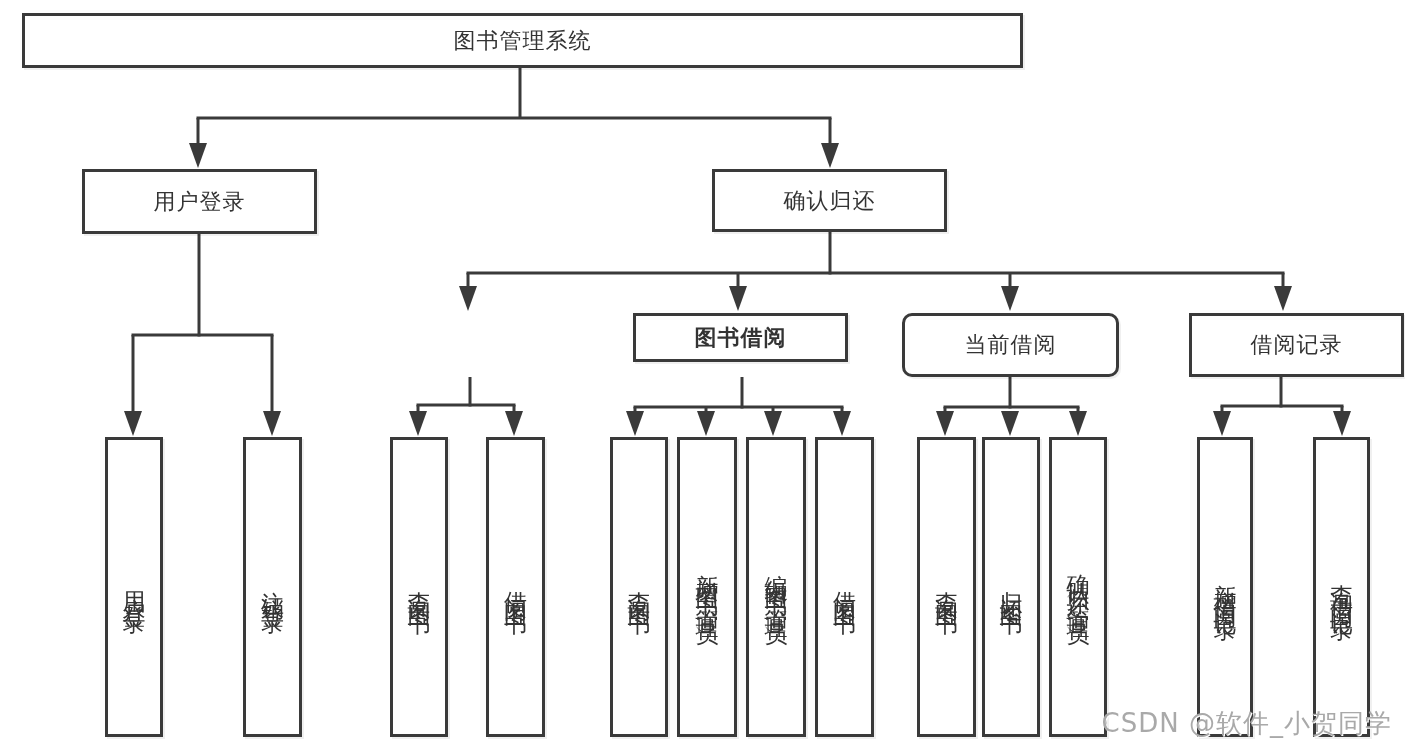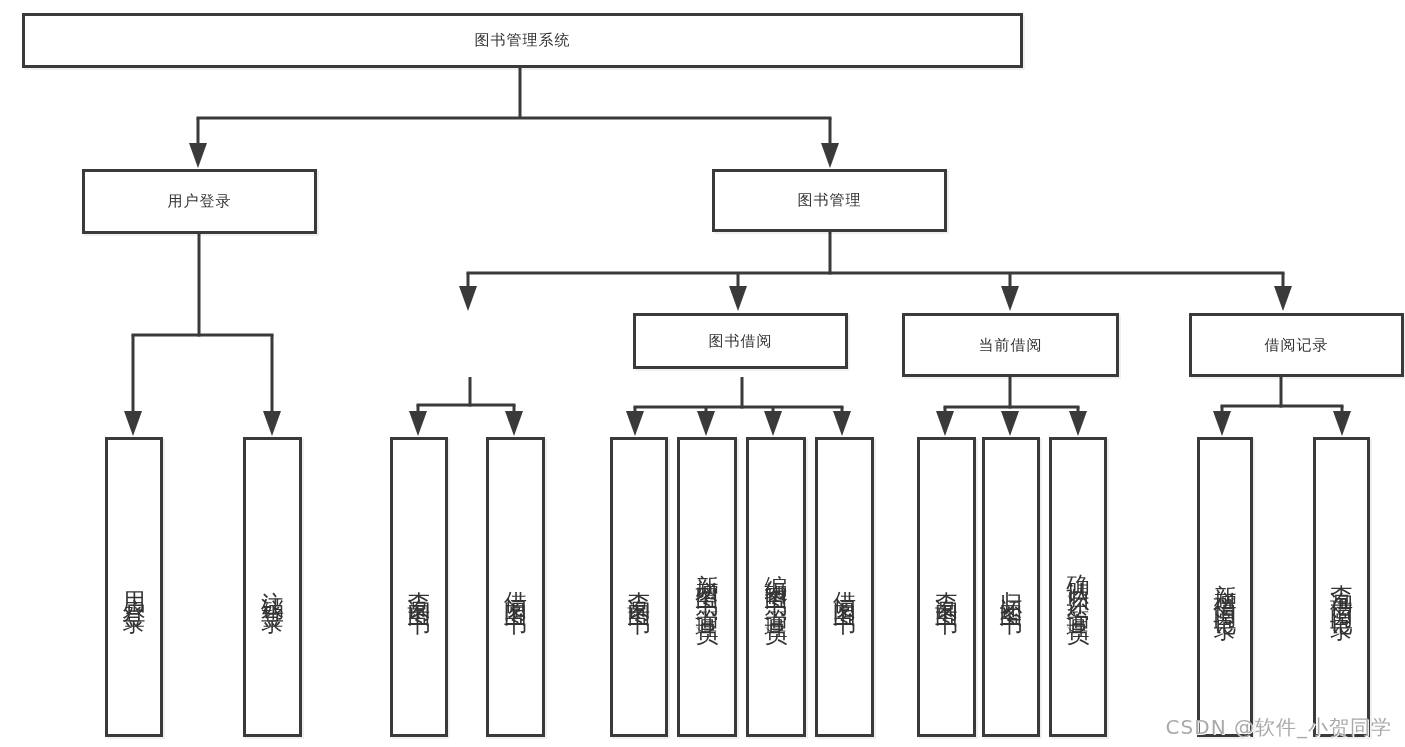--- a/index.html
+++ b/index.html
@@ -14,34 +14,34 @@
     position:absolute;
     box-sizing:border-box;
     border:3px solid #3a3a3a;
     background:#ffffff;
     display:flex;
     align-items:center;
     justify-content:center;
     color:#333333;
     box-shadow:2px 2px 0 rgba(0,0,0,0.06);
   }
-  .node.h{ font-size:15px; letter-spacing:1px;text-align:right; }
+  .node.h{ font-size:22px; letter-spacing:1px;text-align:right; }
   .node.v{ font-size:23px; }
   .node.v .vtext{
     writing-mode:vertical-rl;
     text-orientation:mixed;
     letter-spacing:7px;
     line-height:1;
     white-space:nowrap;
   }
   #wires{position:absolute;left:0;top:0;pointer-events:none;}
   .watermark{
     position:absolute;
     right:13px;bottom:6px;
-    font-size:20px;
+    font-size:26px;
     color:#a9a9a9;
     text-shadow:1px 1px 0 #ffffff;
     letter-spacing:1px;
   }
 </style>
 </head>
 <body>
 
 <div id="canvas">
 
@@ -113,24 +113,24 @@
       <polygon points="1069,411 1087,411 1078,436"></polygon>
 
       <polygon points="1213,411 1231,411 1222,436"></polygon>
       <polygon points="1333,411 1351,411 1342,436"></polygon>
     </g>
   </svg>
 
   <div class="node h" style="left:22px;top:13px;width:1001px;height:55px;">图书管理系统</div>
 
   <div class="node h" style="left:82px;top:169px;width:235px;height:65px;">用户登录</div>
-  <div class="node h" style="left:712px;top:169px;width:235px;height:63px;">图书管理</div>
+  <div class="node h" style="left:712px;top:169px;width:235px;height:63px;">确认归还</div>
 
-  <div class="node h" style="left:633px;top:313px;width:215px;height:56px;">图书借阅</div>
-  <div class="node h" style="left:902px;top:313px;width:217px;height:64px;">当前借阅</div>
+  <div class="node h" style="left:633px;top:313px;width:215px;height:49px;font-weight:bold;">图书借阅</div>
+  <div class="node h" style="left:902px;top:313px;width:217px;height:64px;border-radius:10px;">当前借阅</div>
   <div class="node h" style="left:1177px;top:313px;width:215px;height:64px;margin-left:12px;">借阅记录</div>
 
   <div class="node v" style="left:105px;top:437px;width:58px;height:300px;">
     <span class="vtext">用户登录</span>
   </div>
   <div class="node v" style="left:243px;top:437px;width:59px;height:300px;">
     <span class="vtext">注销登录</span>
   </div>
 
   <div class="node v" style="left:390px;top:437px;width:58px;height:300px;">

